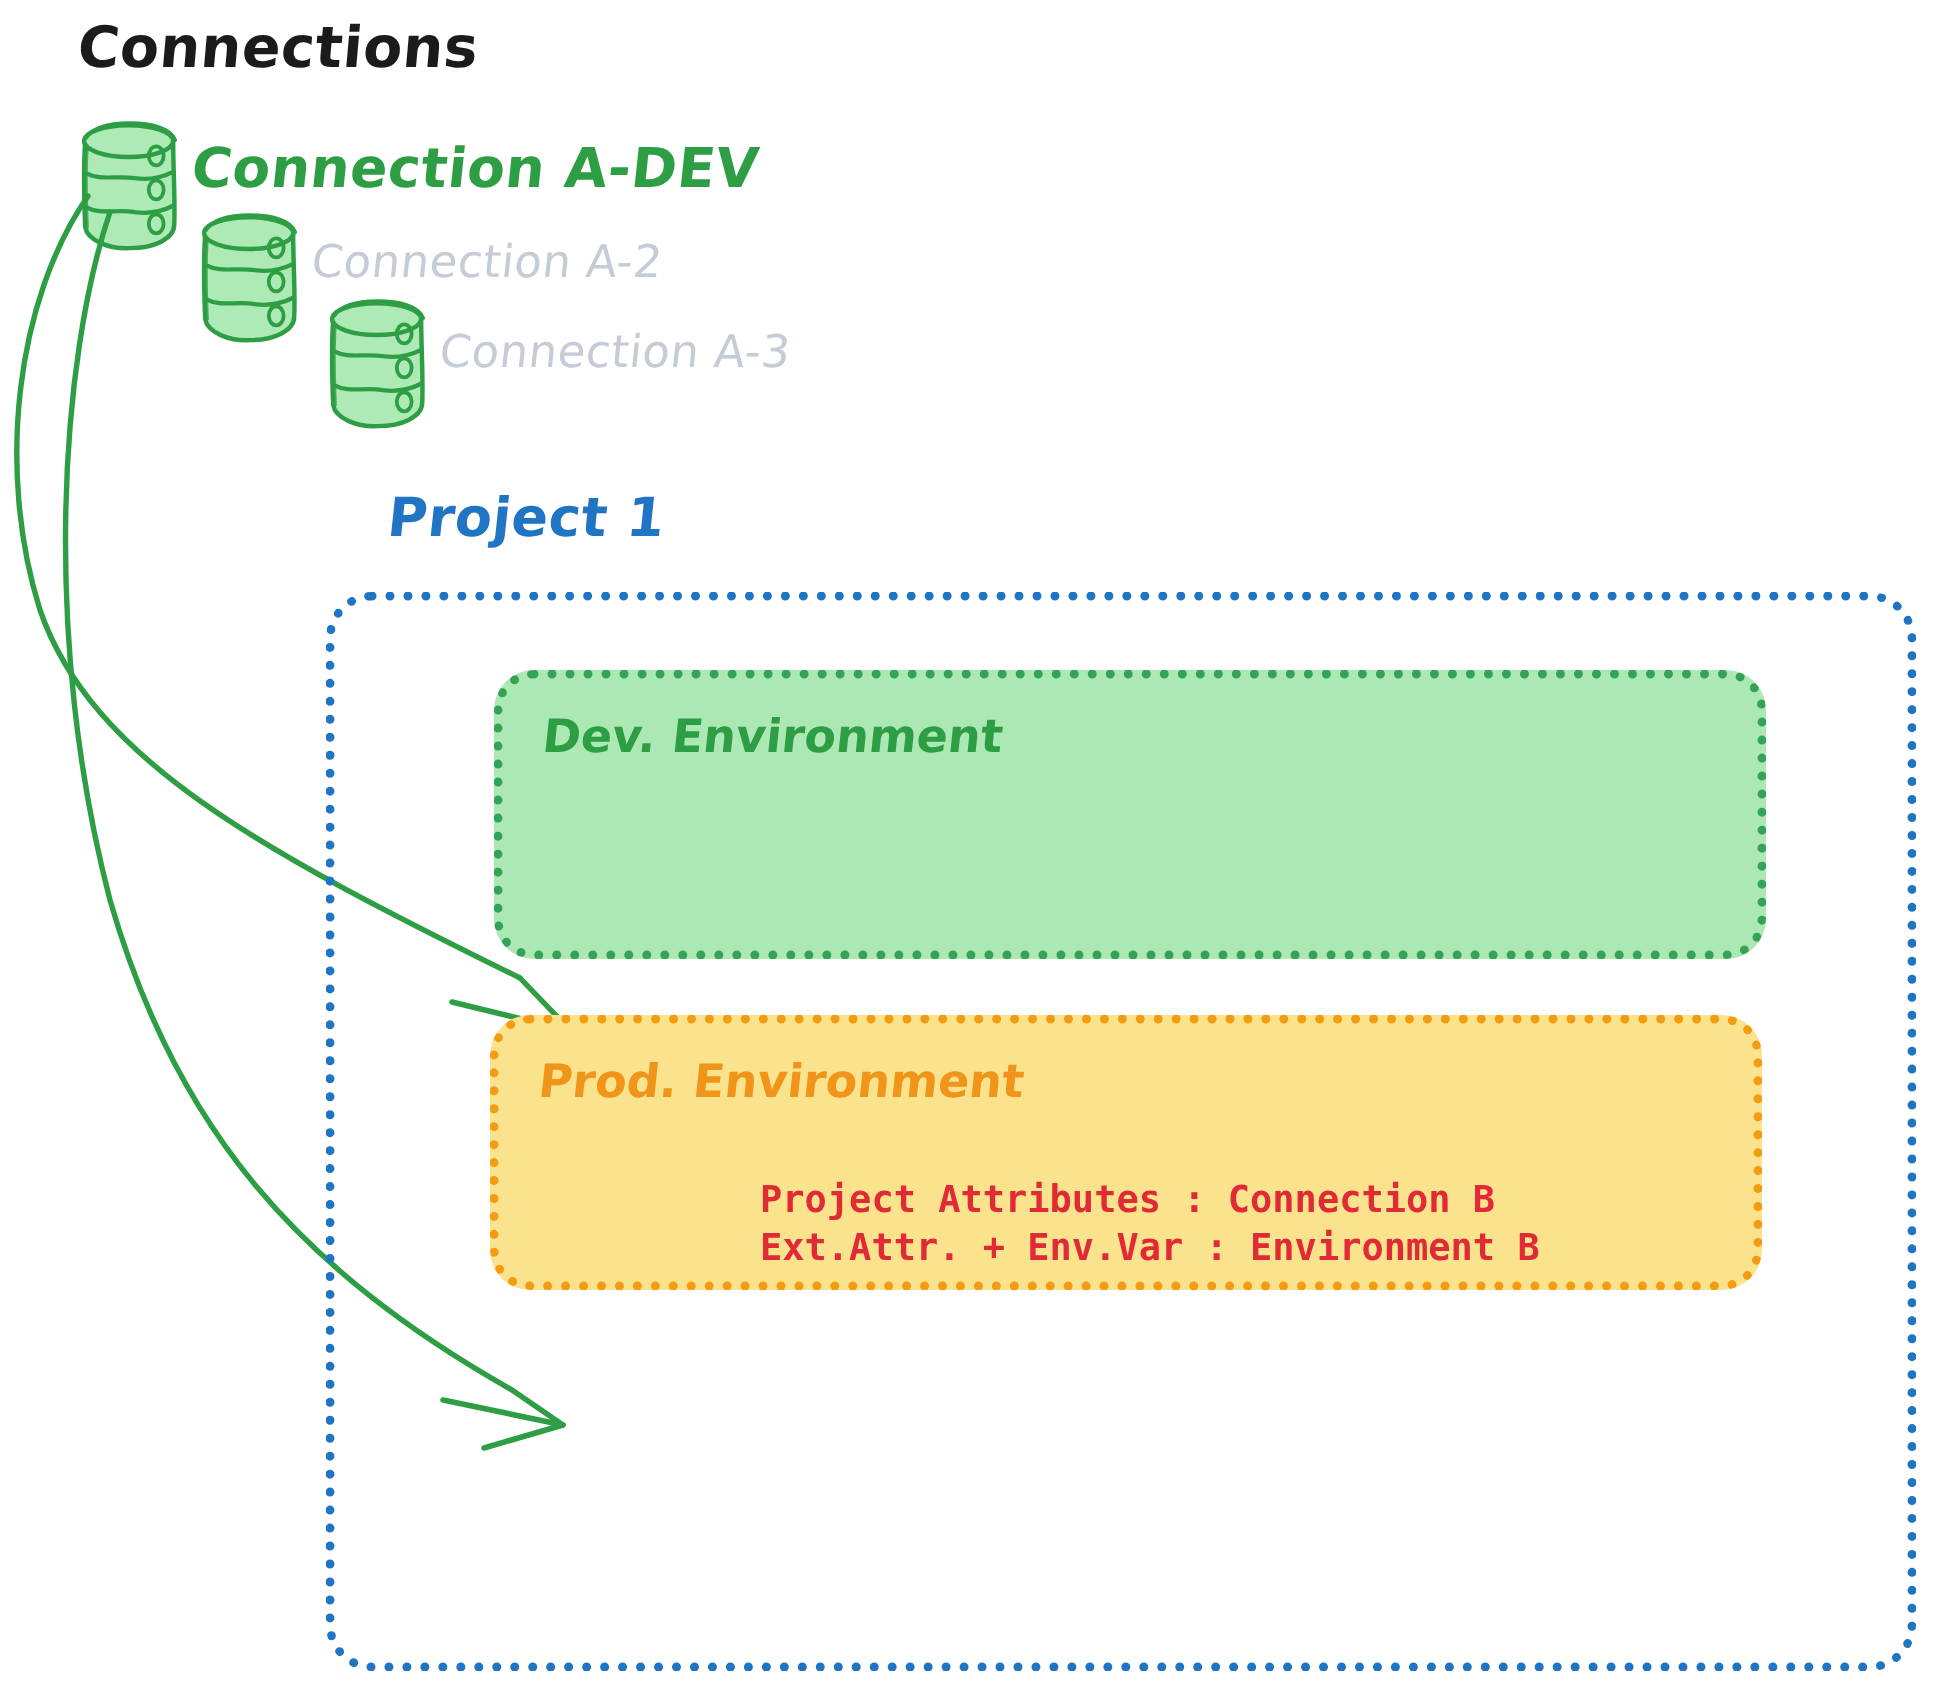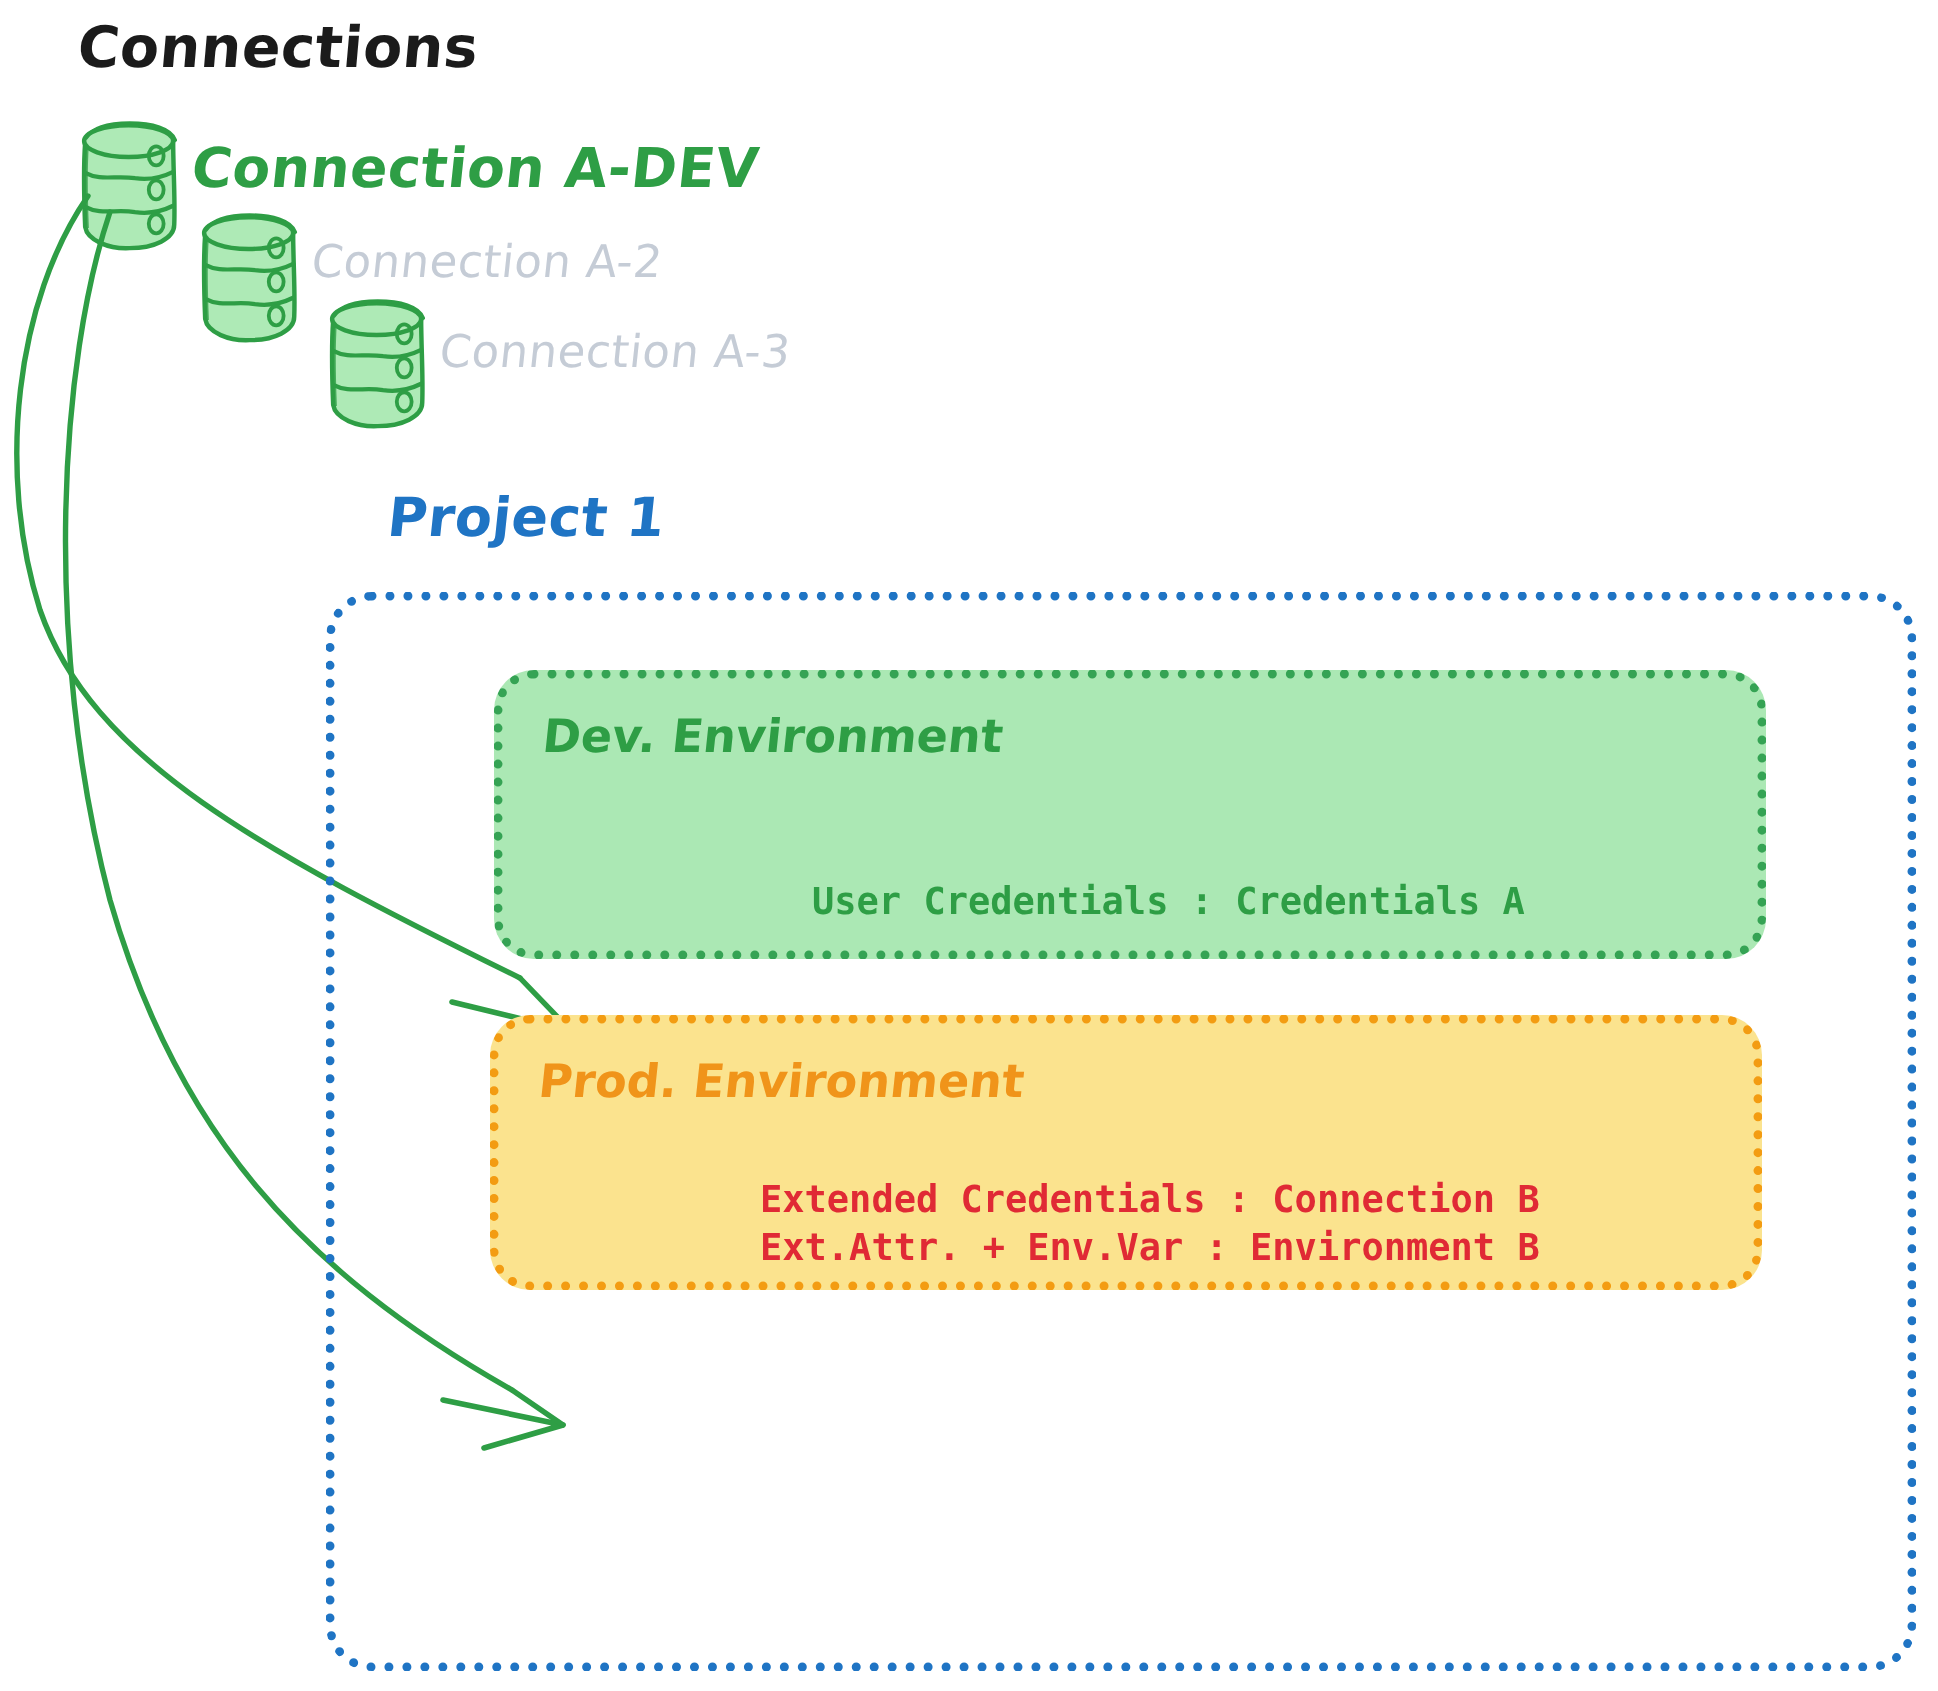--- a/index.html
+++ b/index.html
@@ -199,21 +199,20 @@
 
   <div class="abs hand" id="label-conn-a-3">Connection A-3</div>
 
   <div class="abs hand" id="label-project-1">Project 1</div>
 
   <div class="abs" id="project-box"></div>
 
   <div class="abs env-box" id="dev-env-box">
     <div class="env-title" id="dev-env-title">Dev. Environment</div>
   </div>
-  <div class="abs mono-line" id="dev-cred-line">User Credentials : Credentials A</div>
 
   <div class="abs env-box" id="prod-env-box">
     <div class="env-title" id="prod-env-title">Prod. Environment</div>
   </div>
-  <div class="abs mono-line" id="prod-line-1">Extended Credentials : Connection B</div>
+  <div class="abs mono-line" id="prod-line-1">Project Attributes : Connection B</div>
   <div class="abs mono-line" id="prod-line-2">Ext.Attr. + Env.Var : Environment B</div>
 
 </div>
 
 </body></html>

